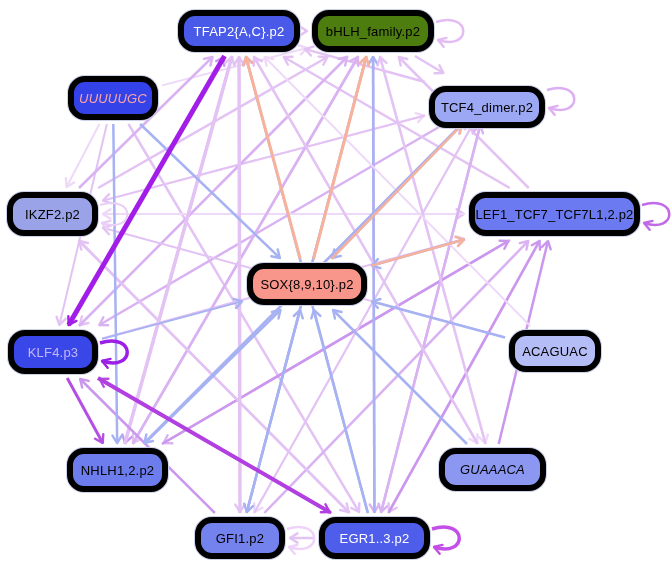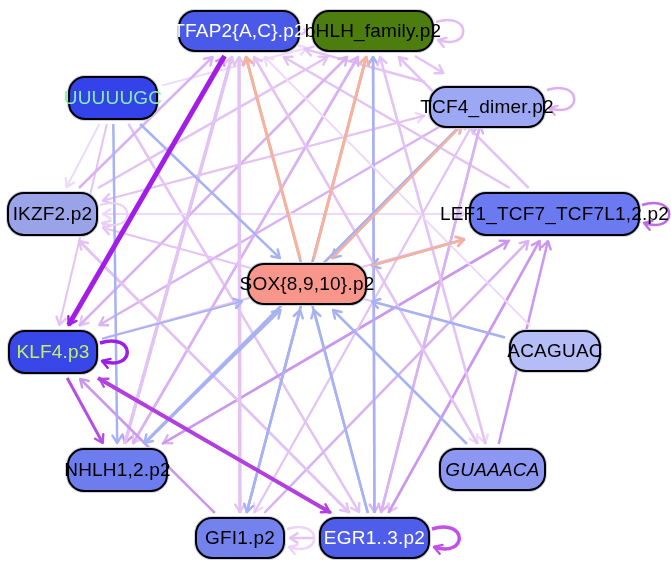--- a/index.html
+++ b/index.html
@@ -3,22 +3,22 @@
 <meta charset="utf-8">
 <style>
   html,body{margin:0;padding:0;background:#ffffff;}
   .canvas{
     position:relative;width:671px;height:569px;background:#ffffff;
     overflow:hidden;font-family:"Liberation Sans",sans-serif;
   }
   .edge-layer{position:absolute;left:0;top:0;}
   .node{
     position:absolute;display:flex;align-items:center;justify-content:center;
-    border-radius:17px;font-size:19px;letter-spacing:0.2px;
-    border:2px solid #000000;background-clip:padding-box;
+    border-radius:17px;font-size:13px;letter-spacing:0.2px;
+    border:6px solid #000000;background-clip:padding-box;
     box-shadow:0 0 0 1px #ccd0e8;box-sizing:border-box;
     cursor:pointer;white-space:nowrap;z-index:2;
   }
 </style>
 </head>
 <body>
 
 <div class="canvas" id="canvas">
   <svg class="edge-layer" id="edgeLayer" width="671" height="569">
       <defs>
@@ -150,36 +150,36 @@
       <path d="M287,529 C323,518 323,558 289,547" fill="none" stroke="#eed3f8" stroke-width="2.5" marker-end="url(#arw14)"></path>
       <path d="M100,205 C136,194 136,234 102,223" fill="none" stroke="#ead0f6" stroke-width="2" marker-end="url(#arw15)"></path>
     </svg>
   <div id="nodeLayer">
       <div class="node" style="left: 178px; top: 10px; width: 122px; height: 42px; background: rgb(74, 90, 232); color: rgb(255, 255, 255);">
         <span>TFAP2{A,C}.p2</span>
       </div>
       <div class="node" style="left: 312px; top: 10px; width: 122px; height: 42px; background: #4d7c0f; color: rgb(0, 0, 0);">
         <span>bHLH_family.p2</span>
       </div>
-      <div class="node" style="left: 68px; top: 76px; width: 90px; height: 44px; background: rgb(52, 66, 234); color: #86efac;">
+      <div class="node" style="left: 68px; top: 76px; width: 90px; height: 44px; background: rgb(52, 66, 234); color: #fca5a5; font-style: italic;">
         <span>UUUUUGC</span>
       </div>
       <div class="node" style="left: 429px; top: 86px; width: 116px; height: 42px; background: rgb(157, 168, 244); color: rgb(0, 0, 0);">
         <span>TCF4_dimer.p2</span>
       </div>
       <div class="node" style="left: 7px; top: 192px; width: 91px; height: 44px; background: rgb(154, 162, 232); color: rgb(0, 0, 0);">
         <span>IKZF2.p2</span>
       </div>
       <div class="node" style="left: 469px; top: 192px; width: 171px; height: 44px; background: rgb(107, 122, 240); color: rgb(0, 0, 0);">
         <span>LEF1_TCF7_TCF7L1,2.p2</span>
       </div>
       <div class="node" style="left: 247px; top: 263px; width: 120px; height: 42px; background: rgb(249, 150, 140); color: rgb(0, 0, 0); justify-content: center;">
         <span>SOX{8,9,10}.p2</span>
       </div>
-      <div class="node" style="left: 8px; top: 330px; width: 90px; height: 44px; background: rgb(57, 70, 232); color: #bef264;">
+      <div class="node" style="left: 8px; top: 330px; width: 90px; height: 44px; background: rgb(57, 70, 232); color: #c4b5fd;">
         <span>KLF4.p3</span>
       </div>
       <div class="node" style="left: 509px; top: 330px; width: 92px; height: 42px; background: rgb(181, 189, 246); color: rgb(0, 0, 0);">
         <span>ACAGUAC</span>
       </div>
       <div class="node" style="left: 67px; top: 448px; width: 101px; height: 44px; background: rgb(110, 125, 238); color: rgb(0, 0, 0);">
         <span>NHLH1,2.p2</span>
       </div>
       <div class="node" style="left: 439px; top: 448px; width: 107px; height: 43px; background: rgb(140, 151, 242); color: rgb(0, 0, 0); font-style: italic;">
         <span>GUAAACA</span>

